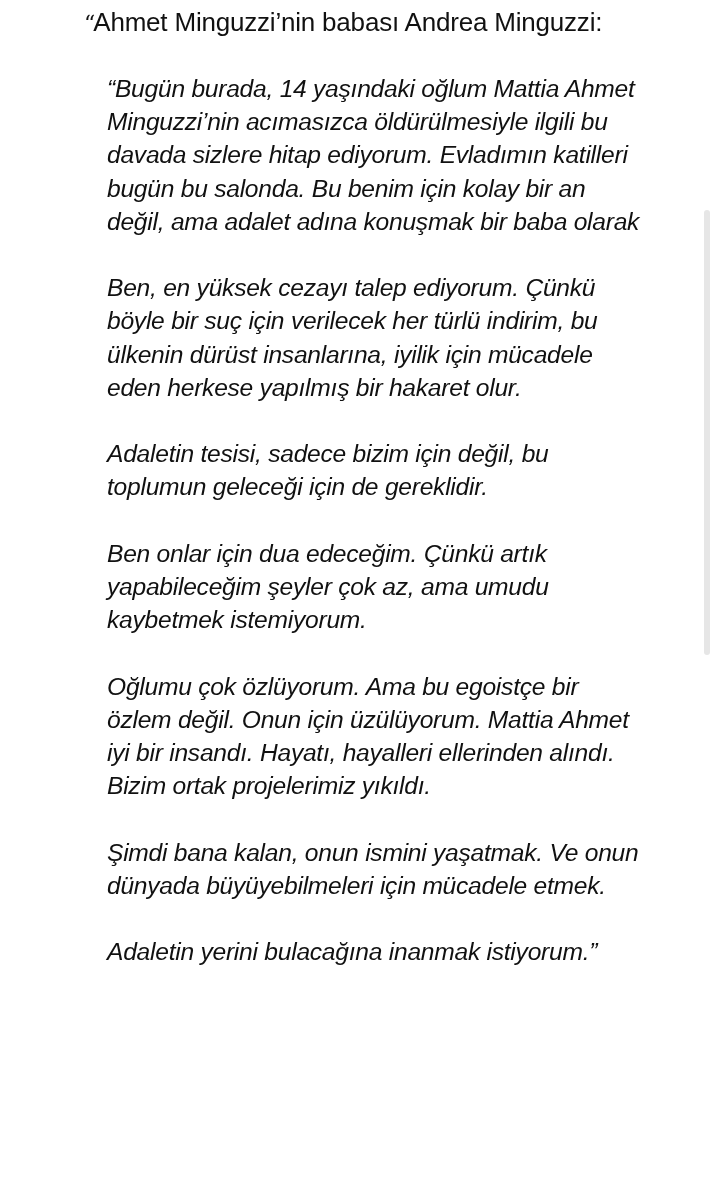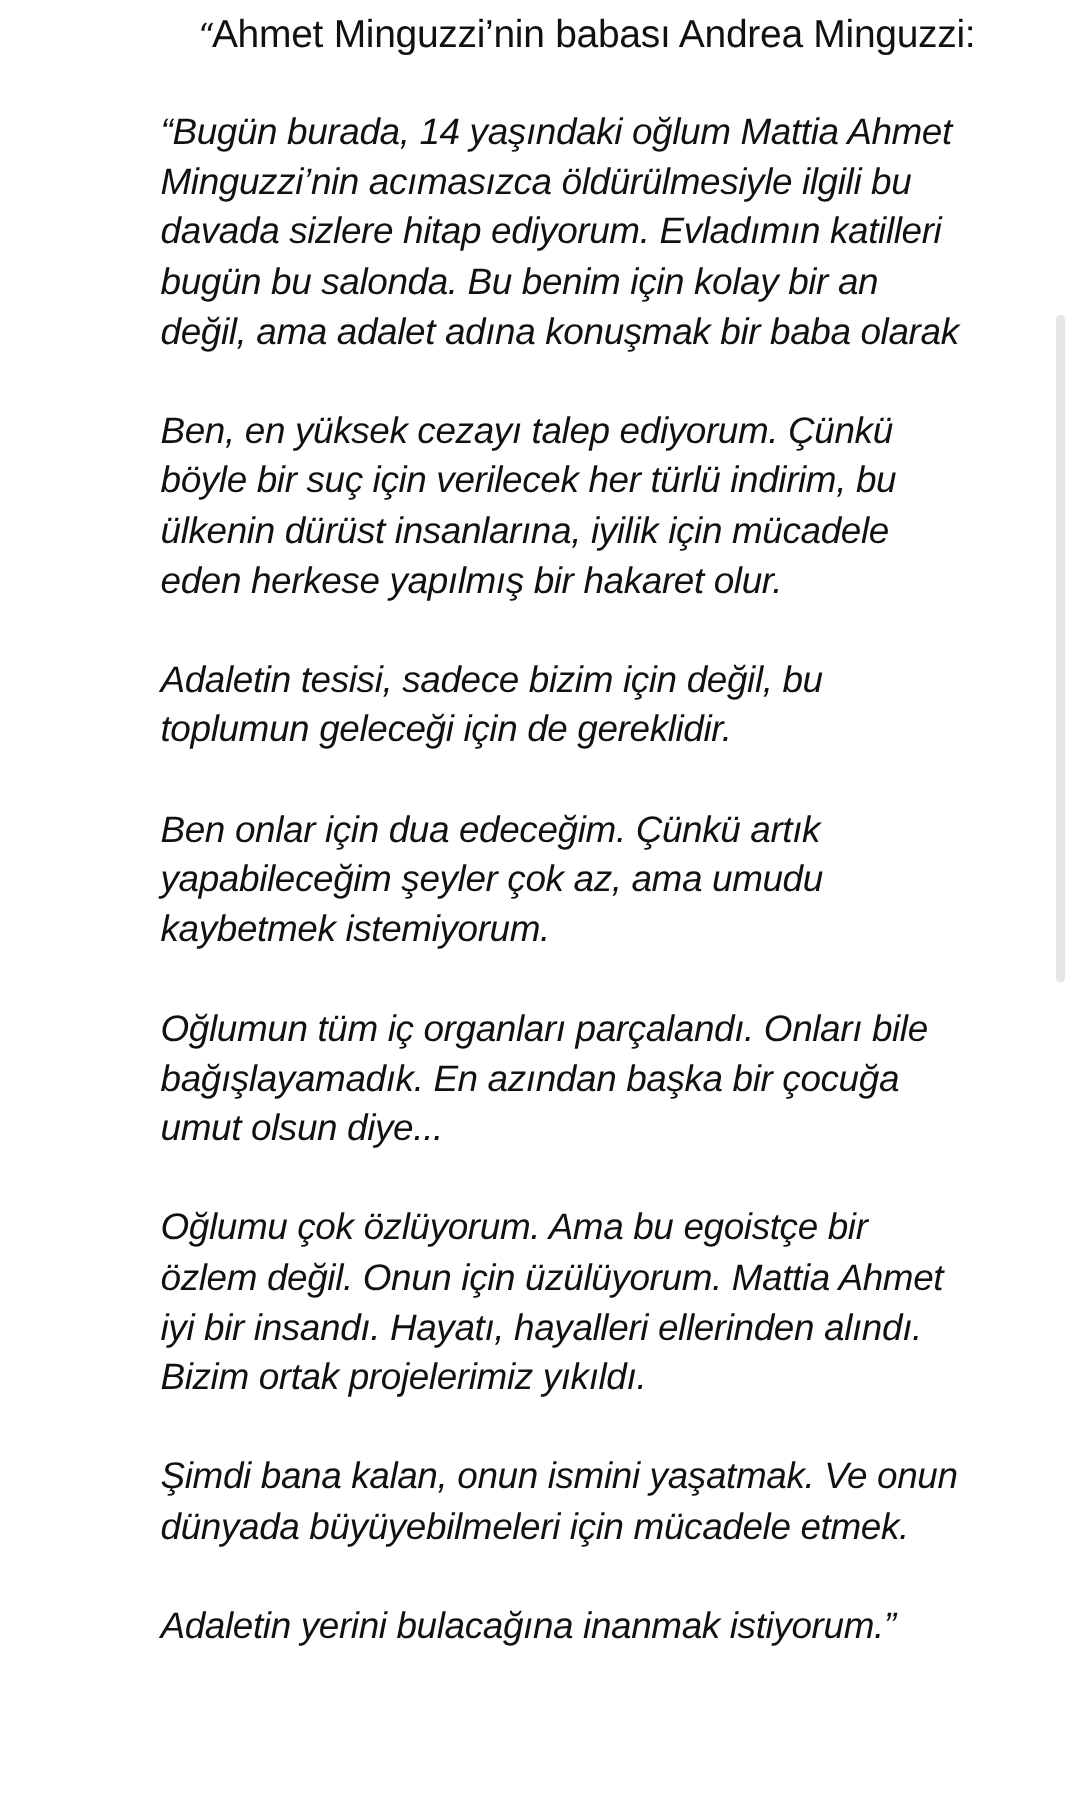--- a/index.html
+++ b/index.html
@@ -6,21 +6,20 @@
     body {
       width: 714px; height: 1200px; overflow: hidden;
       background: #ffffff; position: relative;
       font-family: "Liberation Sans", sans-serif;
       color: #111111;
     }
     .heading {
       position: absolute; left: 84px; top: 4px;
       font-size: 26px; line-height: 36px; white-space: nowrap;
       letter-spacing: -0.2px;
-      margin-left: 48px;
     }
     .heading .qmark {
       font-family: "DejaVu Serif", serif; font-size: 22px;
       margin-right: 1px; letter-spacing: -3px;
     }
     .body {
       position: absolute; left: 107px; top: 72px; width: 600px;
       font-size: 24.6px; line-height: 33.2px; letter-spacing: -0.25px;
     }
     .para { margin: 0 0 33.2px 0; }
@@ -54,25 +53,20 @@
   <div class="para">
     <span class="line">Adaletin tesisi, sadece bizim için değil, bu</span>
     <span class="line">toplumun geleceği için de gereklidir.</span>
   </div>
   <div class="para">
     <span class="line">Ben onlar için dua edeceğim. Çünkü artık</span>
     <span class="line">yapabileceğim şeyler çok az, ama umudu</span>
     <span class="line">kaybetmek istemiyorum.</span>
   </div>
   <div class="para">
-    <span class="line">Oğlumun tüm iç organları parçalandı. Onları bile</span>
-    <span class="line">bağışlayamadık. En azından başka bir çocuğa</span>
-    <span class="line">umut olsun diye...</span>
-  </div>
-  <div class="para">
     <span class="line">Oğlumu çok özlüyorum. Ama bu egoistçe bir</span>
     <span class="line">özlem değil. Onun için üzülüyorum. Mattia Ahmet</span>
     <span class="line">iyi bir insandı. Hayatı, hayalleri ellerinden alındı.</span>
     <span class="line">Bizim ortak projelerimiz yıkıldı.</span>
   </div>
   <div class="para">
     <span class="line">Şimdi bana kalan, onun ismini yaşatmak. Ve onun</span>
     <span class="line">dünyada büyüyebilmeleri için mücadele etmek.</span>
   </div>
   <div class="para">

